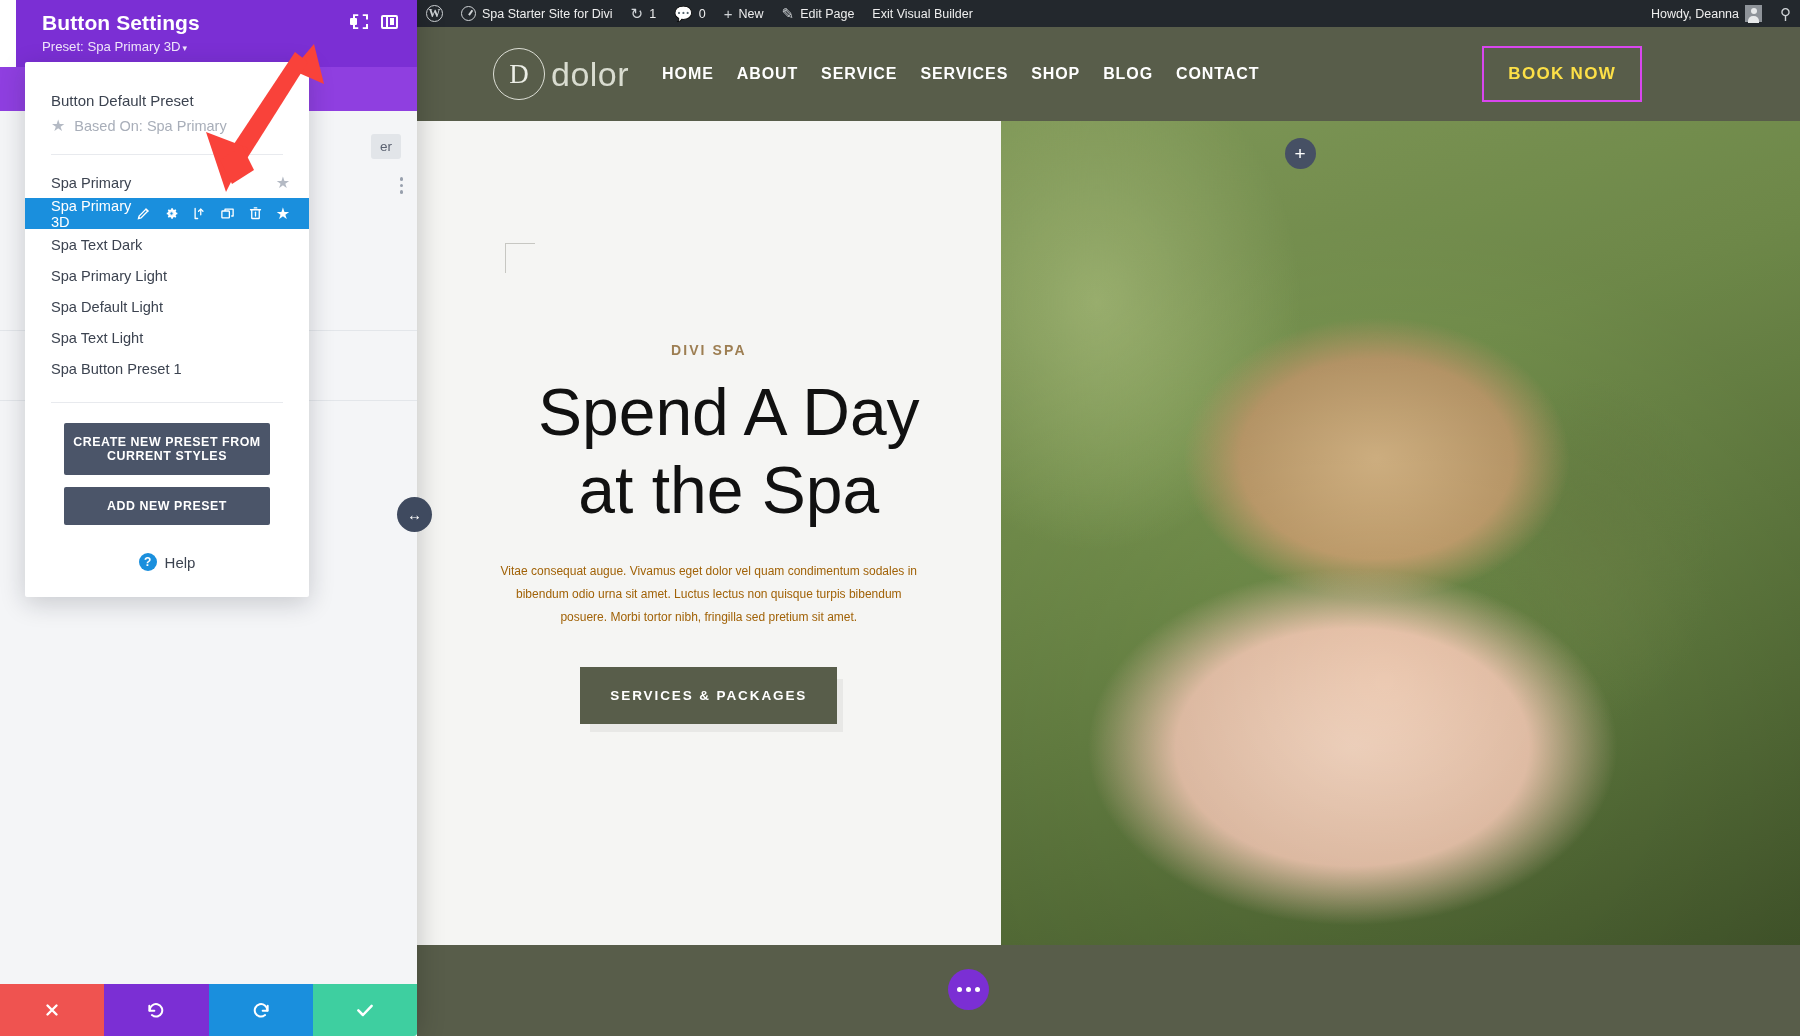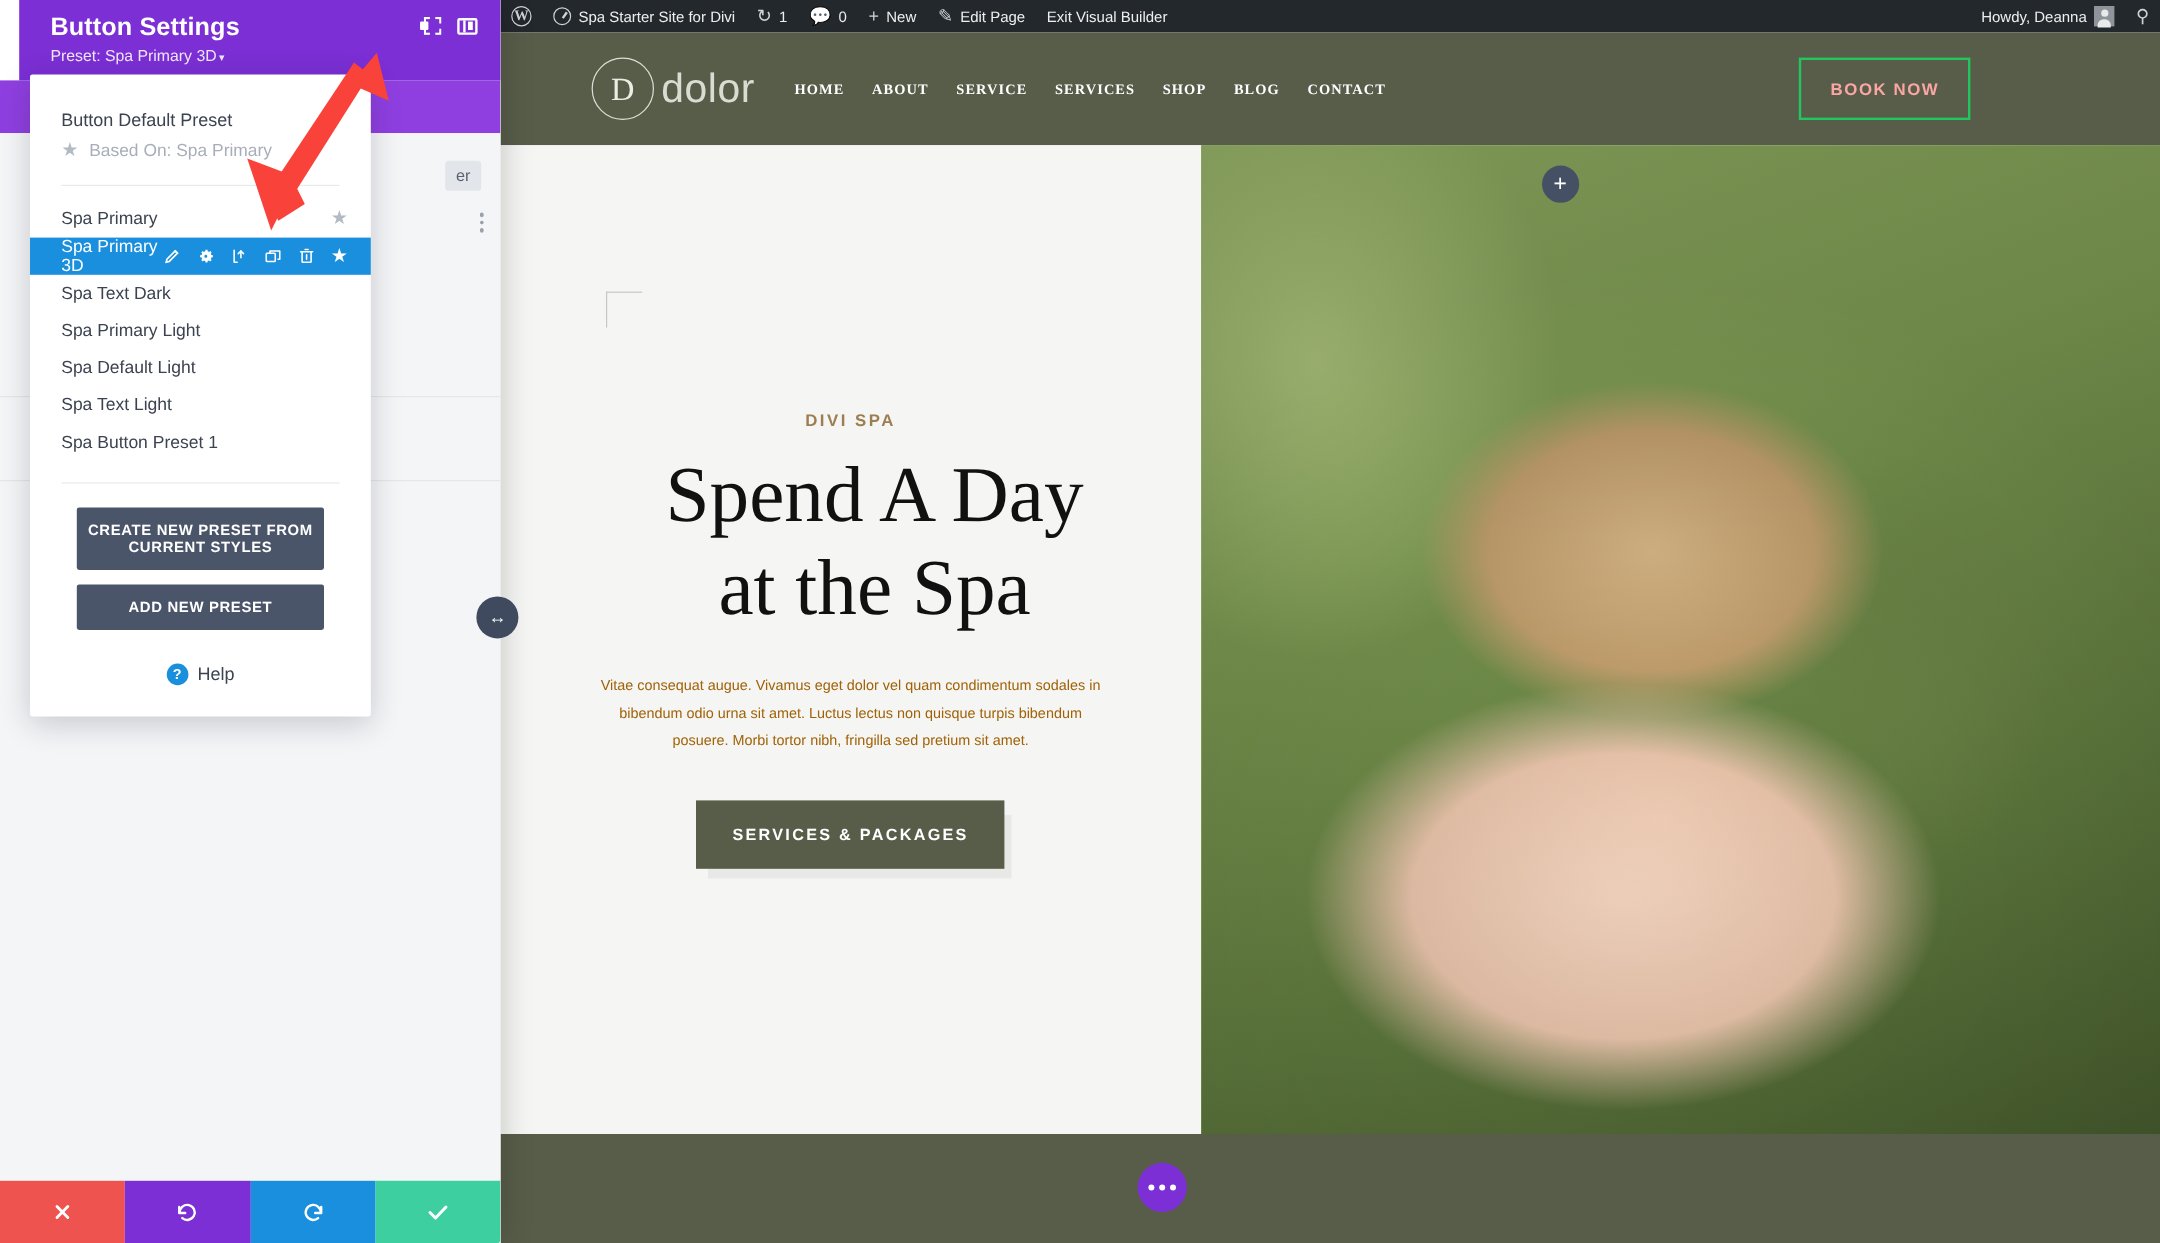--- a/index.html
+++ b/index.html
@@ -73,28 +73,28 @@
     display: flex; align-items: center; justify-content: center;
     font-family: "Liberation Serif", serif; font-size: 27px; color: #eceee6;
   }
   .brand-word {
     font-family: "Liberation Sans", sans-serif;
     font-size: 34px; color: #d9dcd0; letter-spacing: 0.5px; font-weight: 300;
     margin-left: 4px;
   }
   .site-nav { display: flex; align-items: center; gap: 23px; margin-left: 33px; }
   .site-nav a {
-    color: #ffffff; font-size: 12px; font-weight: 700;
+    color: #ffffff; font-size: 16px; font-weight: 700;
     letter-spacing: 0.9px; text-decoration: none;
-    font-family: Liberation Serif, serif;
+    font-family: Liberation Sans, sans-serif;
   }
   .book-now {
     position: absolute; right: 158px; top: 50%; transform: translateY(-50%);
-    border: 2px solid #22c55e; color: #fca5a5;
-    font-size: 14px; font-weight: 700; letter-spacing: 1.3px;
+    border: 2px solid #d946ef; color: #fde047;
+    font-size: 17px; font-weight: 700; letter-spacing: 1.3px;
     padding: 16px 24px; background: transparent; cursor: pointer;
     font-family: "Liberation Sans", sans-serif;
   }
 
   
   .hero {
     position: absolute; left: 0; top: 121px; width: 100%; height: 824px;
     background: #f5f5f3; display: flex;
   }
   .hero-left {
@@ -105,21 +105,21 @@
   .hero-corner {
     position: absolute; left: 88px; top: 122px;
     width: 30px; height: 30px;
     border-left: 1.5px solid #c7c7c2; border-top: 1.5px solid #c7c7c2;
   }
   .eyebrow {
     color: #9d7e52; font-size: 14px; font-weight: 700; letter-spacing: 2.1px;
     margin-bottom: 16px;
   }
   .hero-title {
-    font-family: Liberation Serif, serif;
+    font-family: Liberation Sans, sans-serif;
     font-size: 66px; line-height: 1.18; color: #111111;
     text-align: center; font-weight: 400; margin-bottom: 30px; margin-left: 40px;
   }
   .hero-body {
     width: 418px; text-align: center; color: #a16207;
     font-size: 12px; line-height: 1.92;
   }
   .cta-wrap { margin-top: 38px; position: relative; }
   .cta-btn {
     background: #585d4a; color: #ffffff;

